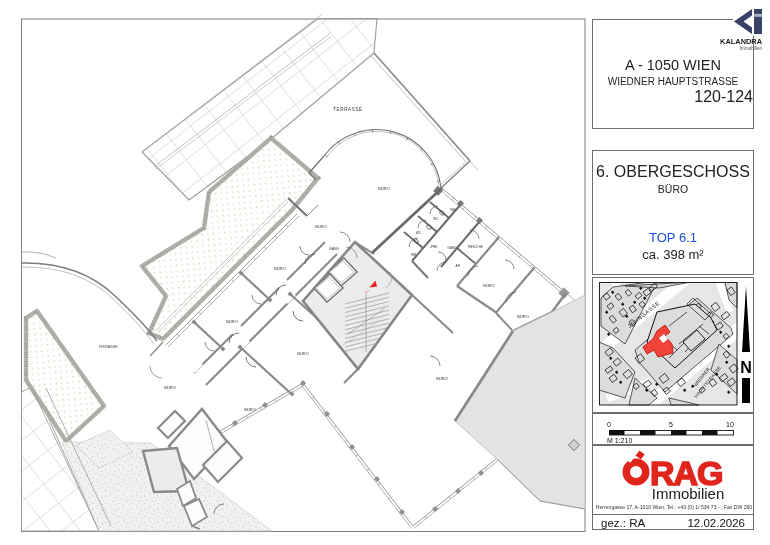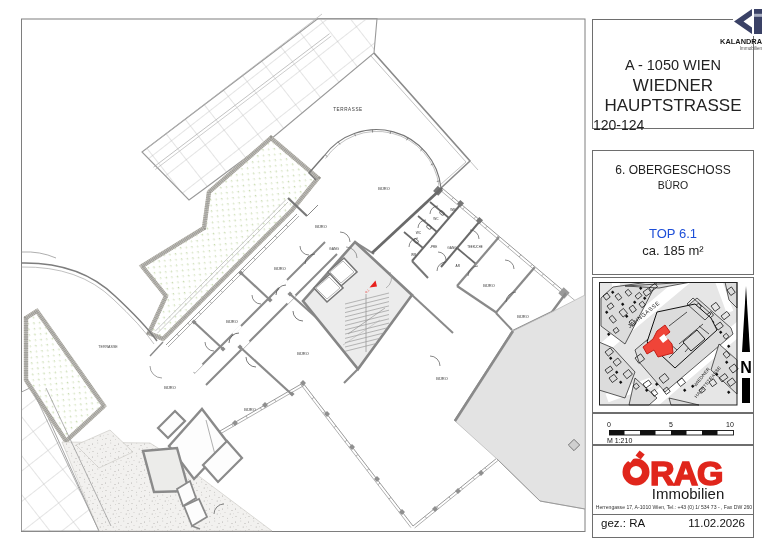--- a/index.html
+++ b/index.html
@@ -311,29 +311,29 @@
 <polygon points="177.0,489.0 190.0,481.0 196.0,498.0 183.0,506.0" fill="#fdfdfd" stroke="#8a8a8a" stroke-width="1.8"></polygon>
 <polygon points="184.0,506.0 199.0,499.0 207.0,517.0 192.0,526.0" fill="#fdfdfd" stroke="#8a8a8a" stroke-width="1.8"></polygon>
 
 <polygon points="227.0,441.0 242.0,458.0 218.0,482.0 203.0,465.0" fill="#fdfdfd" stroke="#8a8a8a" stroke-width="2.2"></polygon>
 <path d="M214,514 a10,10 0 0 1 10,-10" fill="none" stroke="#555" stroke-width="0.7"></path>
 <polyline points="192.0,526.0 200.0,529.0" fill="none" stroke="#8a8a8a" stroke-width="1.6"></polyline>
 </svg>
 
 <div class="box" style="top:19px;height:110px;">
 <div style="text-align:center;margin-top:37px;font-size:14.5px;color:#222;">A - 1050 WIEN</div>
-<div style="text-align:center;margin-top:3px;font-size:17px;color:#222;">WIEDNER HAUPTSTRASSE</div>
-<div style="text-align:left;margin-top:1px;font-size:14px;color:#222;">120-124</div>
+<div style="text-align:center;margin-top:3px;font-size:10px;color:#222;">WIEDNER HAUPTSTRASSE</div>
+<div style="text-align:right;margin-top:1px;font-size:16px;color:#222;">120-124</div>
 </div>
 
 <div class="box" style="top:150px;height:125px;">
-<div style="text-align:center;margin-top:12px;font-size:12px;color:#222;">6. OBERGESCHOSS</div>
+<div style="text-align:center;margin-top:12px;font-size:16px;color:#222;">6. OBERGESCHOSS</div>
 <div style="text-align:center;margin-top:2px;font-size:10.5px;color:#222;">BÜRO</div>
 <div style="text-align:center;margin-top:35px;font-size:13px;color:#1d4ed8;">TOP 6.1</div>
-<div style="text-align:center;margin-top:2px;font-size:13px;color:#222;">ca. 185 m²</div>
+<div style="text-align:center;margin-top:2px;font-size:13px;color:#222;">ca. 398 m²</div>
 </div>
 
 <div class="box" style="top:277px;height:136px;">
 <svg class="abs" style="left:6px;top:4px" width="140" height="125" viewBox="0 0 140 125">
 <g>
 
 <rect x="0" y="0" width="138" height="123" fill="#e6e6e6"></rect>
 
 <g stroke="#fff">
 <line x1="-10" y1="78" x2="105" y2="-18" stroke-width="11"></line>
@@ -468,23 +468,23 @@
 <path d="M43,26 m-13.5,0 a13.5,13.5 0 1 0 27,0 a13.5,13.5 0 1 0 -27,0 Z M43,26 m-6,0 a6,6 0 1 0 12,0 a6,6 0 1 0 -12,0 Z" fill-rule="evenodd"></path>
 <rect x="36" y="5" width="6" height="12" fill="#fff" transform="rotate(38 40 10)"></rect>
 <rect x="44.5" y="5.5" width="6.5" height="6.5" transform="rotate(38 47 8)"></rect>
 <text x="57" y="38.5" font-size="34" font-weight="bold" letter-spacing="-1" stroke="#e0261c" stroke-width="1.6" font-family="Liberation Sans">RAG</text>
 </g>
 <text x="95" y="53" font-size="15" fill="#1a1a1a" text-anchor="middle" font-family="Liberation Sans">Immobilien</text>
 <text x="81" y="62.5" font-size="5.1" fill="#333" text-anchor="middle" font-family="Liberation Sans">Herrengasse 17, A-1010 Wien, Tel.: +43 (0) 1/ 534 73 - , Fax DW 260</text>
 </svg>
 </div>
 
-<div class="box" style="top:514px;height:24px;font-size:11.5px;color:#111;">
+<div class="box" style="top:514px;height:16px;font-size:11.5px;color:#111;">
 <span class="abs" style="left:8px;top:2px;">gez.: RA</span>
-<span class="abs" style="right:8px;top:2px;">11.02.2026</span>
+<span class="abs" style="right:8px;top:2px;">12.02.2026</span>
 </div>
 
 <svg class="abs" style="left:692px;top:7px" width="75" height="45" viewBox="0 0 75 45">
 <rect x="41" y="1" width="31" height="28" fill="#fff"></rect>
 <g fill="#3a4166">
 <path d="M60,2 L42,14.5 L60,27 L60,20.5 L51.5,14.5 L60,8.5 Z"></path>
 <rect x="62" y="2" width="8" height="25"></rect>
 </g>
 <rect x="62" y="6.8" width="8" height="3" fill="#a9afc2"></rect>
 <text x="70" y="36.5" font-size="7.4" font-weight="bold" fill="#1a1a1a" text-anchor="end" font-family="Liberation Sans">KALANDRA</text>

